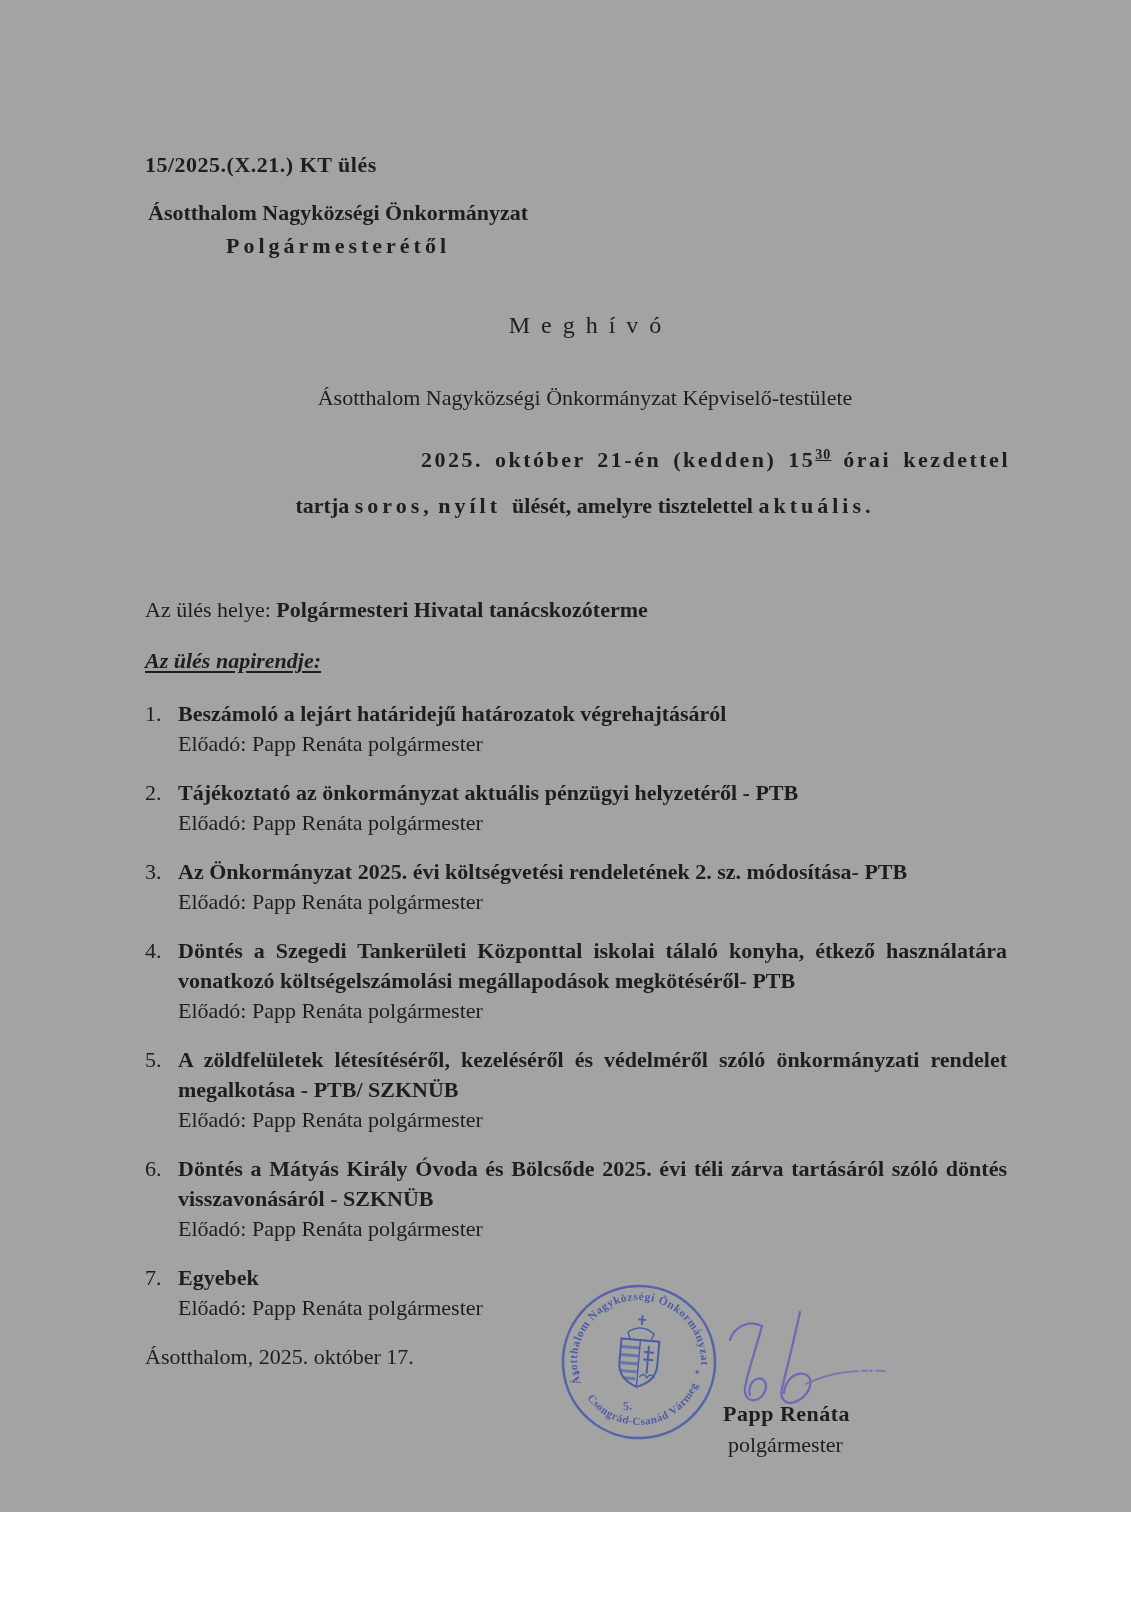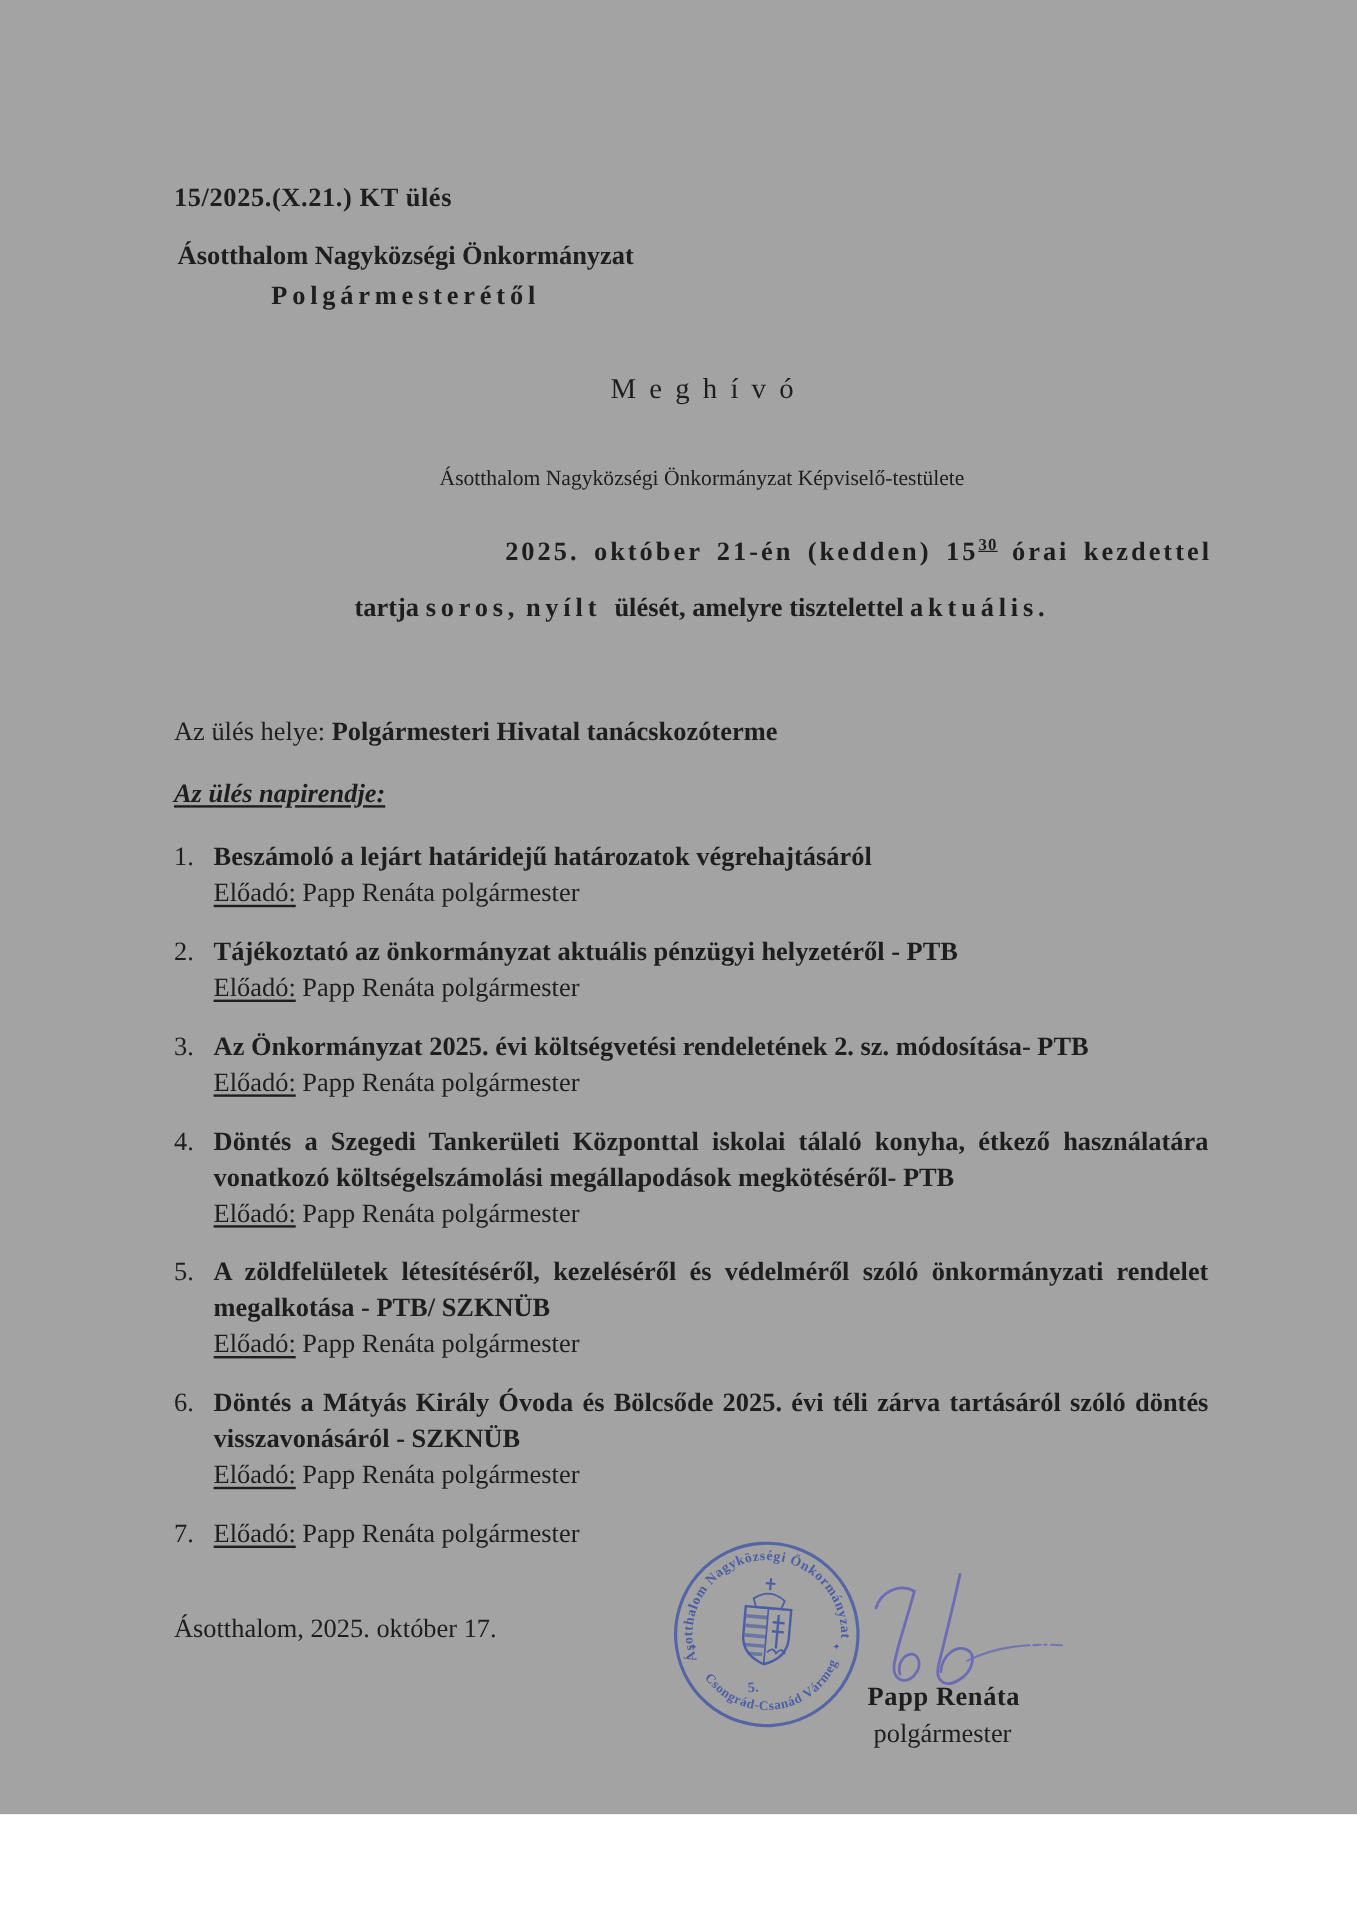--- a/index.html
+++ b/index.html
@@ -8,34 +8,34 @@
     font-family:"Liberation Serif","DejaVu Serif",serif;color:#1e1e1e;
     font-size:22px;line-height:30px;
   }
   .abs{position:absolute;}
   .b{font-weight:bold;}
   .center-col{left:160px;width:850px;text-align:center;}
   .ref-line{left:145px;top:150px;font-weight:bold;letter-spacing:.5px;}
   .sender{left:148px;top:198px;text-align:center;font-weight:bold;}
   .sender .l2{letter-spacing:4px;margin-top:3px;}
   .doc-title{top:310px;font-weight:normal;font-size:24px;letter-spacing:11px;text-indent:11px;}
-  .intro{top:383px;font-size:18px;}
+  .intro{top:383px;font-size:22px;}
   .date-line{top:440px;font-weight:bold;letter-spacing:2.5px;word-spacing:4px;text-align:right;}
   .date-line sup{font-size:14px;text-decoration:underline;letter-spacing:1px;}
   .invite{top:491px;font-weight:bold;}
   .sp{letter-spacing:4px;word-spacing:6px;}
   .location{left:145px;top:595px;}
   .agenda-head{left:145px;top:646px;font-weight:bold;text-decoration:underline;text-underline-offset:3px;font-style:italic;}
   .agenda{left:145px;top:699px;width:862px;}
   .item{display:flex;margin-bottom:19px;}
   .item .num{width:33px;flex:0 0 33px;}
   .item .body{flex:1;}
   .item .title{font-weight:bold;text-align:justify;text-align-last:left;}
   .item .presenter{}
-  .u-label{text-decoration:underline;text-underline-offset:3px;}
+  .u-label{text-underline-offset:3px;}
   .closing{left:145px;top:1342px;}
   .sig-name{left:723px;top:1399px;font-weight:bold;letter-spacing:.5px;}
   .sig-title{left:728px;top:1430px;}
   .scan-line{height:2px;}
   .scan-line.a{left:92px;top:1589px;width:390px;
     background:repeating-linear-gradient(90deg,rgba(70,70,70,.45) 0 16px,rgba(0,0,0,0) 16px 34px);}
   .scan-line.b{left:482px;top:1589px;width:545px;
     background:repeating-linear-gradient(90deg,rgba(90,90,90,.2) 0 12px,rgba(0,0,0,0) 12px 40px);}
 </style>
 </head>
@@ -108,20 +108,21 @@
       <div class="num">6.</div>
       <div class="body">
         <div class="title">Döntés a Mátyás Király Óvoda és Bölcsőde 2025. évi téli zárva tartásáról szóló döntés visszavonásáról - SZKNÜB</div>
         <div class="presenter"><span class="u-label">Előadó:</span> <span>Papp Renáta polgármester</span></div>
       </div>
     </div>
 
     <div class="item">
       <div class="num">7.</div>
       <div class="body">
+        <div class="title">Egyebek</div>
         <div class="presenter"><span class="u-label">Előadó:</span> <span>Papp Renáta polgármester</span></div>
       </div>
     </div>
 
   </div>
 
   <div class="abs closing">Ásotthalom, 2025. október 17.</div>
 
   <svg class="abs" style="left:544px;top:1267px;" width="190" height="190" viewBox="0 0 190 190">
     <g stroke="#3f55a6" fill="none" opacity="0.88" transform="rotate(-4 95 95)">

